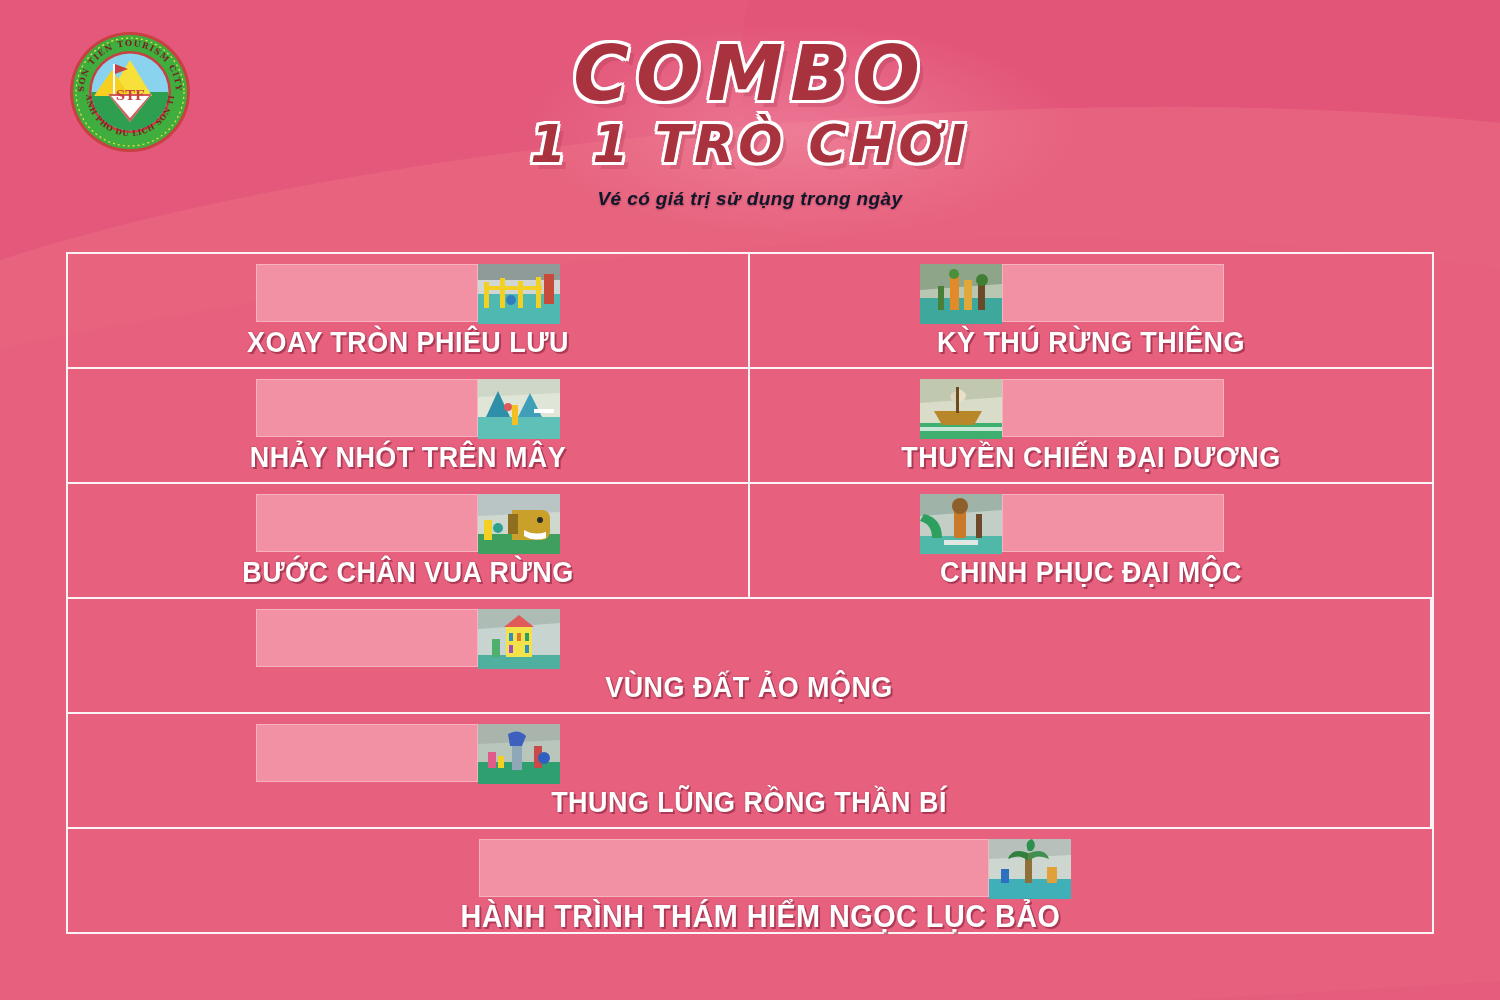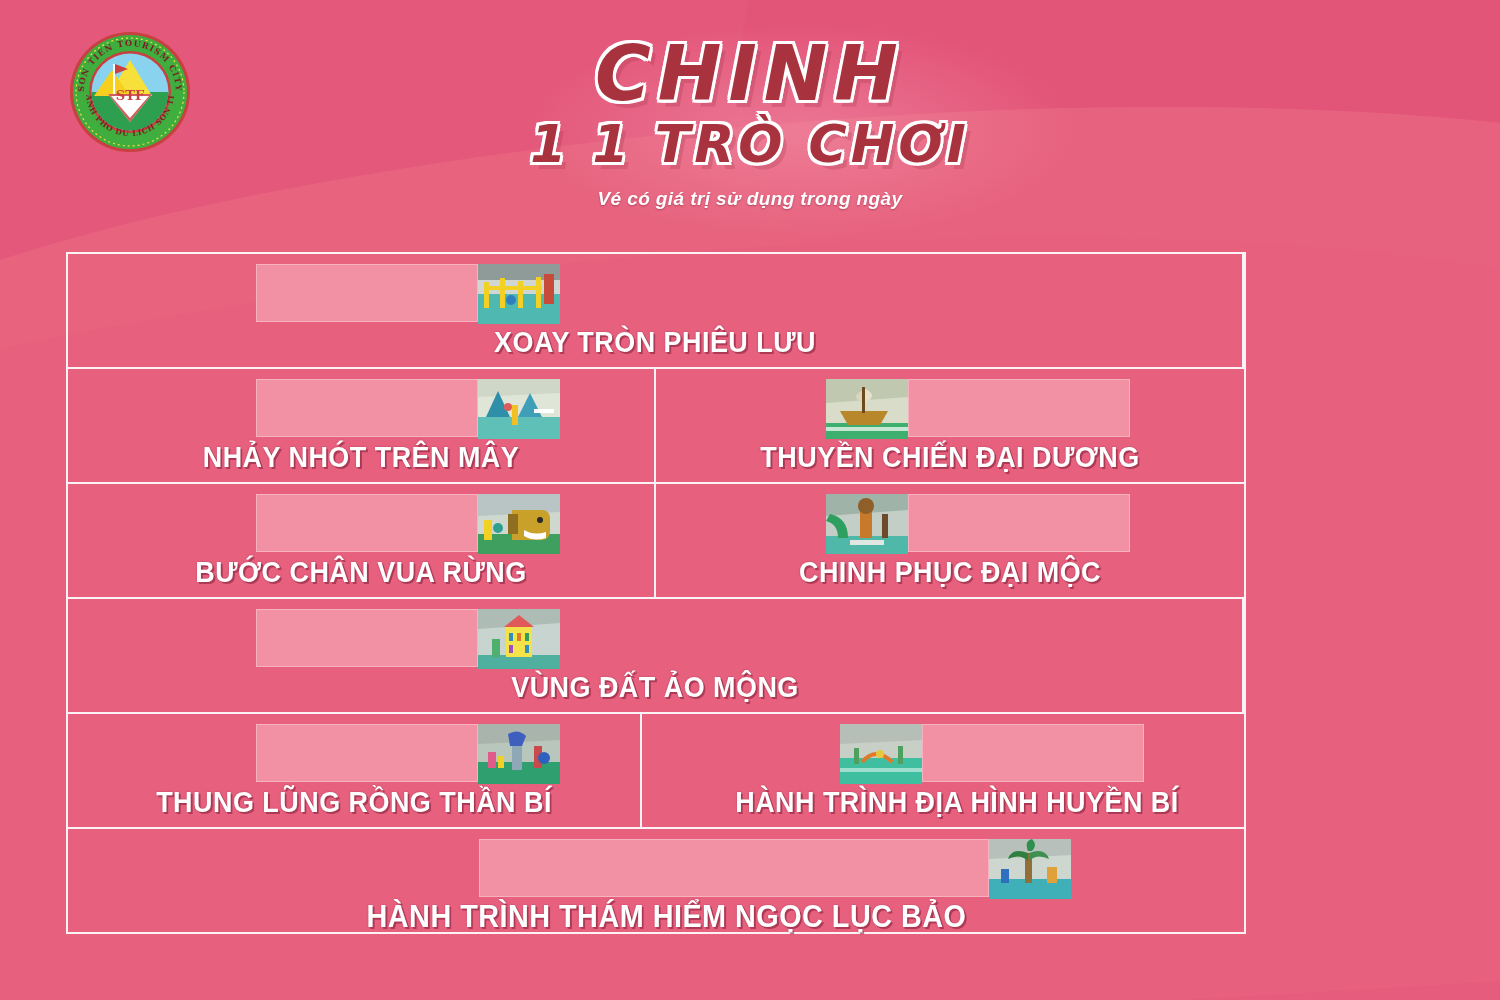--- a/index.html
+++ b/index.html
@@ -63,28 +63,28 @@
       -2.6px -2.6px 0 #fff, 2.6px -2.6px 0 #fff,
       -2.6px  2.6px 0 #fff, 2.6px  2.6px 0 #fff,
       -3px 0 0 #fff, 3px 0 0 #fff, 0 -3px 0 #fff, 0 3px 0 #fff,
        6px 7px 0 rgba(150,40,60,.22);
   }
   .title-main{font-size:76px;letter-spacing:7px;}
   .title-sub{font-size:52px;margin-top:6px;letter-spacing:4px;}
   .title-note{
     display:block;margin-top:18px;
     font-size:19px;font-weight:bold;font-style:italic;
-    color:#ffffff;letter-spacing:.4px;
+    color:#0f172a;letter-spacing:.4px;
     text-shadow:0 1px 2px rgba(120,25,50,.45);
   }
 
   
   #grid{
     position:absolute;left:66px;top:252px;
-    width:1180px;height:682px;
+    width:1368px;height:682px;
     border:2px solid rgba(255,255,255,.92);
     box-sizing:border-box;
   }
   .row{
     display:flex;height:115px;
     border-bottom:2px solid rgba(255,255,255,.92);
     box-sizing:border-box;
   }
   .row.last-pair{border-bottom:2px solid rgba(255,255,255,.92);gap:28px;}
   .cell{
@@ -165,21 +165,21 @@
       <text font-family="DejaVu Serif, serif" font-size="8.2" font-weight="bold" fill="#7a1f22" letter-spacing="1.1">
         <textPath href="#arcTop" startOffset="50%" text-anchor="middle">SON TIEN TOURISM CITY</textPath>
       </text>
       <text font-family="DejaVu Serif, serif" font-size="7.6" font-weight="bold" fill="#7a1f22" letter-spacing=".7">
         <textPath href="#arcBot" startOffset="50%" text-anchor="middle">THANH PHO DU LICH SON TIEN</textPath>
       </text>
     </svg>
   </div>
 
   <div id="header">
-    <span class="title-main">CHINH</span>
+    <span class="title-main">COMBO</span>
     <span class="title-sub">1 1 TRÒ CHƠI</span>
     <span class="title-note">Vé có giá trị sử dụng trong ngày</span>
   </div>
 
   <div id="grid">
 
     <div class="row">
       <div class="cell left">
         <div class="band">
           <div class="ph"></div>
@@ -192,20 +192,39 @@
                 <rect x="22" y="14" width="5" height="30" fill="#f3d024"></rect>
                 <rect x="40" y="17" width="5" height="27" fill="#f3d024"></rect>
                 <rect x="58" y="13" width="5" height="31" fill="#f3d024"></rect>
                 <rect x="6" y="22" width="58" height="4" fill="#f3d024"></rect>
                 <rect x="66" y="10" width="10" height="30" fill="#c84a3a"></rect>
                 <circle cx="33" cy="36" r="5" fill="#2f7fbf"></circle>
               </svg>
           </div>
         </div>
         <div class="cap">XOAY TRÒN PHIÊU LƯU</div>
+      </div>
+      <div class="cell right">
+        <div class="band">
+          <div class="thumb">
+            <svg viewBox="0 0 82 60">
+                <rect width="82" height="60" fill="#b9c7b2"></rect>
+                <rect y="34" width="82" height="26" fill="#3fa89c"></rect>
+                <path d="M0 0 H82 V20 L0 26 Z" fill="#8fa58a"></path>
+                <rect x="30" y="12" width="9" height="34" fill="#e08a2a"></rect>
+                <rect x="44" y="16" width="8" height="30" fill="#e0a83a"></rect>
+                <rect x="18" y="22" width="6" height="24" fill="#4a7f3a"></rect>
+                <rect x="58" y="20" width="7" height="26" fill="#6b4a2a"></rect>
+                <circle cx="34" cy="10" r="5" fill="#4a8f3a"></circle>
+                <circle cx="62" cy="16" r="6" fill="#3f7f33"></circle>
+              </svg>
+          </div>
+          <div class="ph"></div>
+        </div>
+        <div class="cap">KỲ THÚ RỪNG THIÊNG</div>
       </div>
     </div>
 
     <div class="row">
       <div class="cell left">
         <div class="band">
           <div class="ph"></div>
           <div class="thumb">
             <svg viewBox="0 0 82 60">
                 <rect width="82" height="60" fill="#dfe6d8"></rect>
@@ -318,38 +337,20 @@
                 <path d="M30 10 q10 -6 18 2 l-4 10 h-12 z" fill="#3f5fbf"></path>
                 <rect x="56" y="22" width="8" height="22" fill="#c84a4a"></rect>
                 <circle cx="66" cy="34" r="6" fill="#2f5fbf"></circle>
                 <rect x="10" y="28" width="8" height="16" fill="#e05a8a"></rect>
                 <rect x="20" y="32" width="6" height="12" fill="#f3d024"></rect>
               </svg>
           </div>
         </div>
         <div class="cap">THUNG LŨNG RỒNG THẦN BÍ</div>
       </div>
-      <div class="cell right">
-        <div class="band">
-          <div class="thumb">
-            <svg viewBox="0 0 82 60">
-                <rect width="82" height="60" fill="#c8cfc6"></rect>
-                <rect y="34" width="82" height="26" fill="#3fbfa0"></rect>
-                <path d="M0 0 H82 V16 L0 20 Z" fill="#b6beb8"></path>
-                <path d="M22 38 q14 -16 30 0" fill="none" stroke="#e07a2a" stroke-width="4"></path>
-                <rect x="14" y="24" width="5" height="16" fill="#4f9f5f"></rect>
-                <rect x="58" y="22" width="5" height="18" fill="#4f9f5f"></rect>
-                <circle cx="40" cy="30" r="4" fill="#e8c83a"></circle>
-                <rect x="0" y="44" width="82" height="4" fill="#ffffff" opacity=".5"></rect>
-              </svg>
-          </div>
-          <div class="ph"></div>
-        </div>
-        <div class="cap">HÀNH TRÌNH ĐỊA HÌNH HUYỀN BÍ</div>
-      </div>
     </div>
 
     <div class="row-full">
       <div class="cell full">
         <div class="band">
           <div class="ph"></div>
           <div class="thumb">
             <svg viewBox="0 0 82 60">
                 <rect width="82" height="60" fill="#cdd6cf"></rect>
                 <rect y="40" width="82" height="20" fill="#3fb0b8"></rect>

